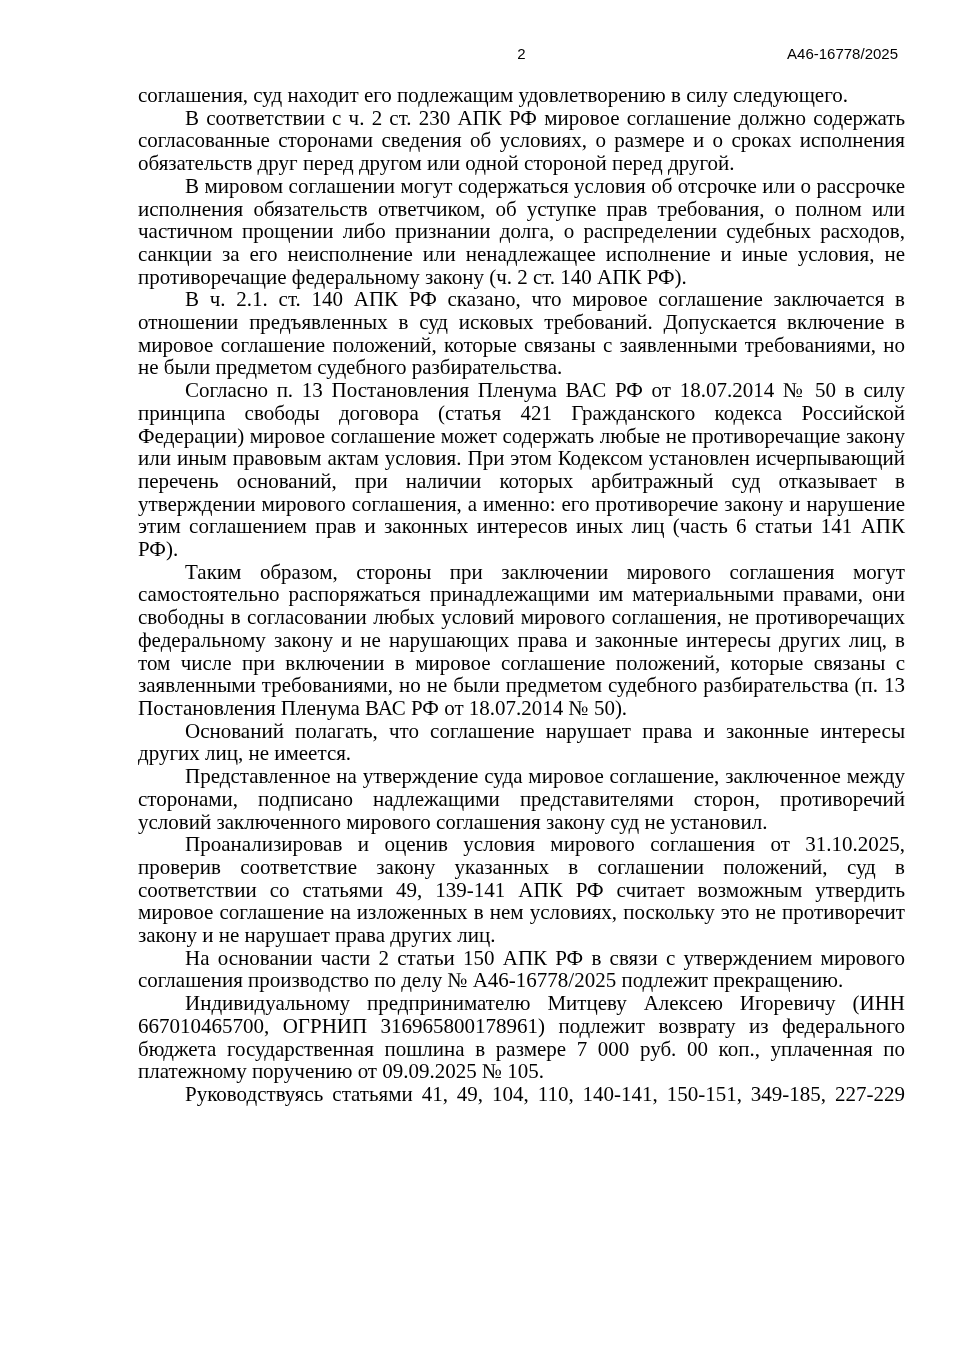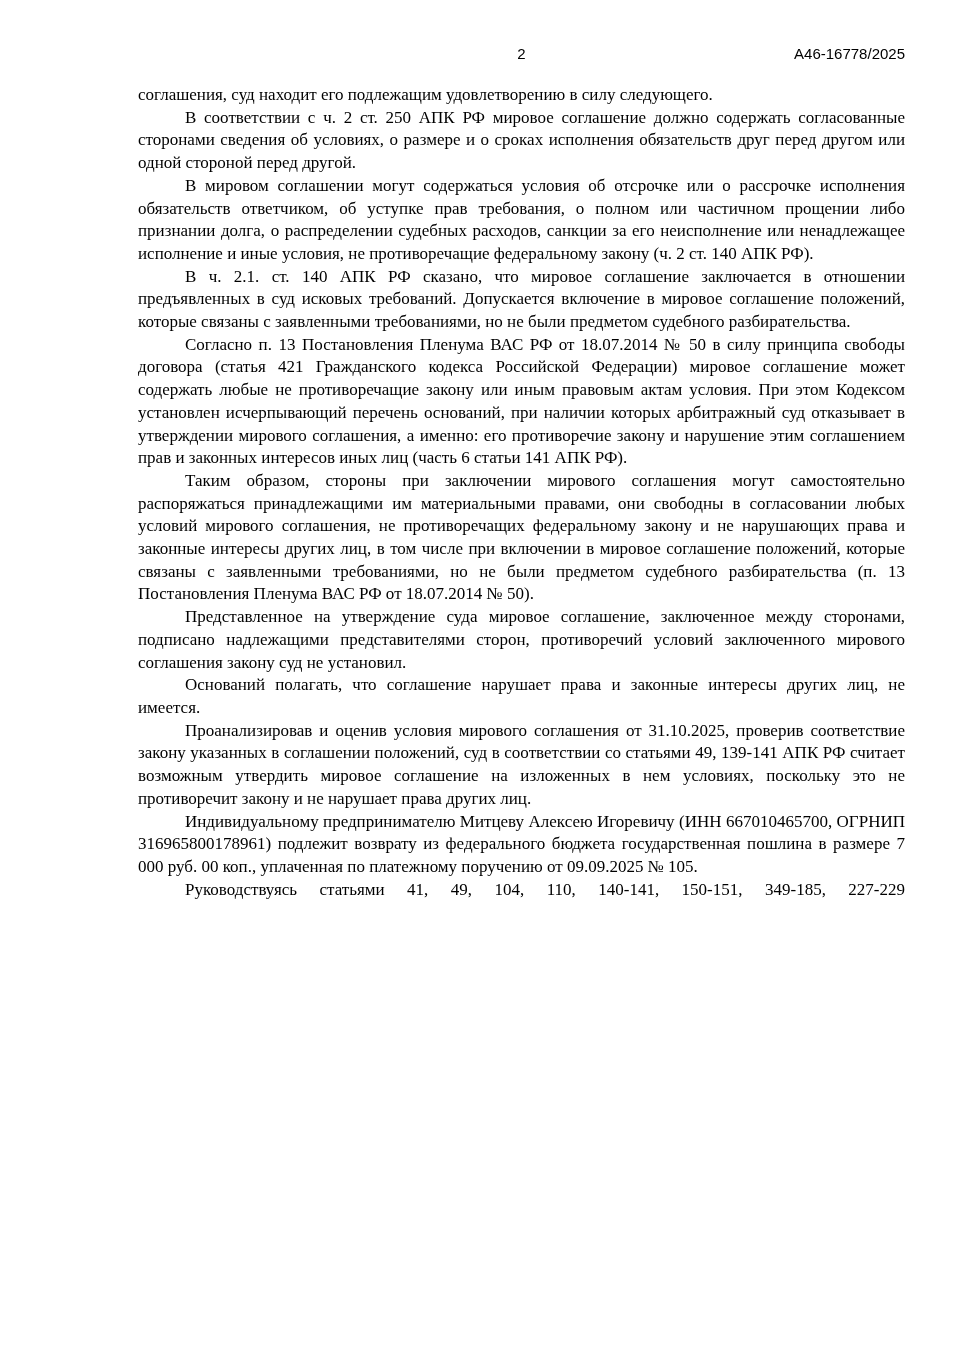--- a/index.html
+++ b/index.html
@@ -28,32 +28,32 @@
   }
   .page-number {
     position: absolute;
     left: 0;
     right: 0;
     top: 0;
     text-align: center;
   }
   .case-number {
     position: absolute;
-    right: 0;
+    right: 7px;
     top: 0;
     text-align: center;
     white-space: nowrap;
   }
   .content {
     position: absolute;
     top: 84px;
     left: 138px;
     width: 767px;
     font-family: "Liberation Serif", serif;
-    font-size: 17px;
+    font-size: 21px;
     line-height: 22.7px;
     color: #000000;
   }
   .content p {
     margin: 0;
     padding: 0;
     text-align: justify;
     text-indent: 47px;
   }
   .content p.no-indent {
@@ -68,25 +68,26 @@
 
 <div class="page">
 
   <div class="page-header">
     <div class="page-number">2</div>
     <div class="case-number">А46-16778/2025</div>
   </div>
 
   <div class="content">
     <p class="no-indent">соглашения, суд находит его подлежащим удовлетворению в силу следующего.</p>
-    <p>В соответствии с ч. 2 ст. 250 АПК РФ мировое соглашение должно содержать согласованные сторонами сведения об условиях, о размере и о сроках исполнения обязательств друг перед другом или одной стороной перед другой.</p>
+    <p>В соответствии с ч. 2 ст. 230 АПК РФ мировое соглашение должно содержать согласованные сторонами сведения об условиях, о размере и о сроках исполнения обязательств друг перед другом или одной стороной перед другой.</p>
     <p>В мировом соглашении могут содержаться условия об отсрочке или о рассрочке исполнения обязательств ответчиком, об уступке прав требования, о полном или частичном прощении либо признании долга, о распределении судебных расходов, санкции за его неисполнение или ненадлежащее исполнение и иные условия, не противоречащие федеральному закону (ч. 2 ст. 140 АПК РФ).</p>
     <p>В ч. 2.1. ст. 140 АПК РФ сказано, что мировое соглашение заключается в отношении предъявленных в суд исковых требований. Допускается включение в мировое соглашение положений, которые связаны с заявленными требованиями, но не были предметом судебного разбирательства.</p>
     <p>Согласно п. 13 Постановления Пленума ВАС РФ от 18.07.2014 № 50 в силу принципа свободы договора (статья 421 Гражданского кодекса Российской Федерации) мировое соглашение может содержать любые не противоречащие закону или иным правовым актам условия. При этом Кодексом установлен исчерпывающий перечень оснований, при наличии которых арбитражный суд отказывает в утверждении мирового соглашения, а именно: его противоречие закону и нарушение этим соглашением прав и законных интересов иных лиц (часть 6 статьи 141 АПК РФ).</p>
     <p>Таким образом, стороны при заключении мирового соглашения могут самостоятельно распоряжаться принадлежащими им материальными правами, они свободны в согласовании любых условий мирового соглашения, не противоречащих федеральному закону и не нарушающих права и законные интересы других лиц, в том числе при включении в мировое соглашение положений, которые связаны с заявленными требованиями, но не были предметом судебного разбирательства (п. 13 Постановления Пленума ВАС РФ от 18.07.2014 № 50).</p>
+    <p>Оснований полагать, что соглашение нарушает права и законные интересы других лиц, не имеется.</p>
     <p>Представленное на утверждение суда мировое соглашение, заключенное между сторонами, подписано надлежащими представителями сторон, противоречий условий заключенного мирового соглашения закону суд не установил.</p>
-    <p>Оснований полагать, что соглашение нарушает права и законные интересы других лиц, не имеется.</p>
     <p>Проанализировав и оценив условия мирового соглашения от 31.10.2025, проверив соответствие закону указанных в соглашении положений, суд в соответствии со статьями 49, 139-141 АПК РФ считает возможным утвердить мировое соглашение на изложенных в нем условиях, поскольку это не противоречит закону и не нарушает права других лиц.</p>
+    <p>На основании части 2 статьи 150 АПК РФ в связи с утверждением мирового соглашения производство по делу № А46-16778/2025 подлежит прекращению.</p>
     <p>Индивидуальному предпринимателю Митцеву Алексею Игоревичу (ИНН 667010465700, ОГРНИП 316965800178961) подлежит возврату из федерального бюджета государственная пошлина в размере 7 000 руб. 00 коп., уплаченная по платежному поручению от 09.09.2025 № 105.</p>
     <p class="force-justify">Руководствуясь статьями 41, 49, 104, 110, 140-141, 150-151, 349-185, 227-229</p>
   </div>
 
 </div>
 
 </body></html>

